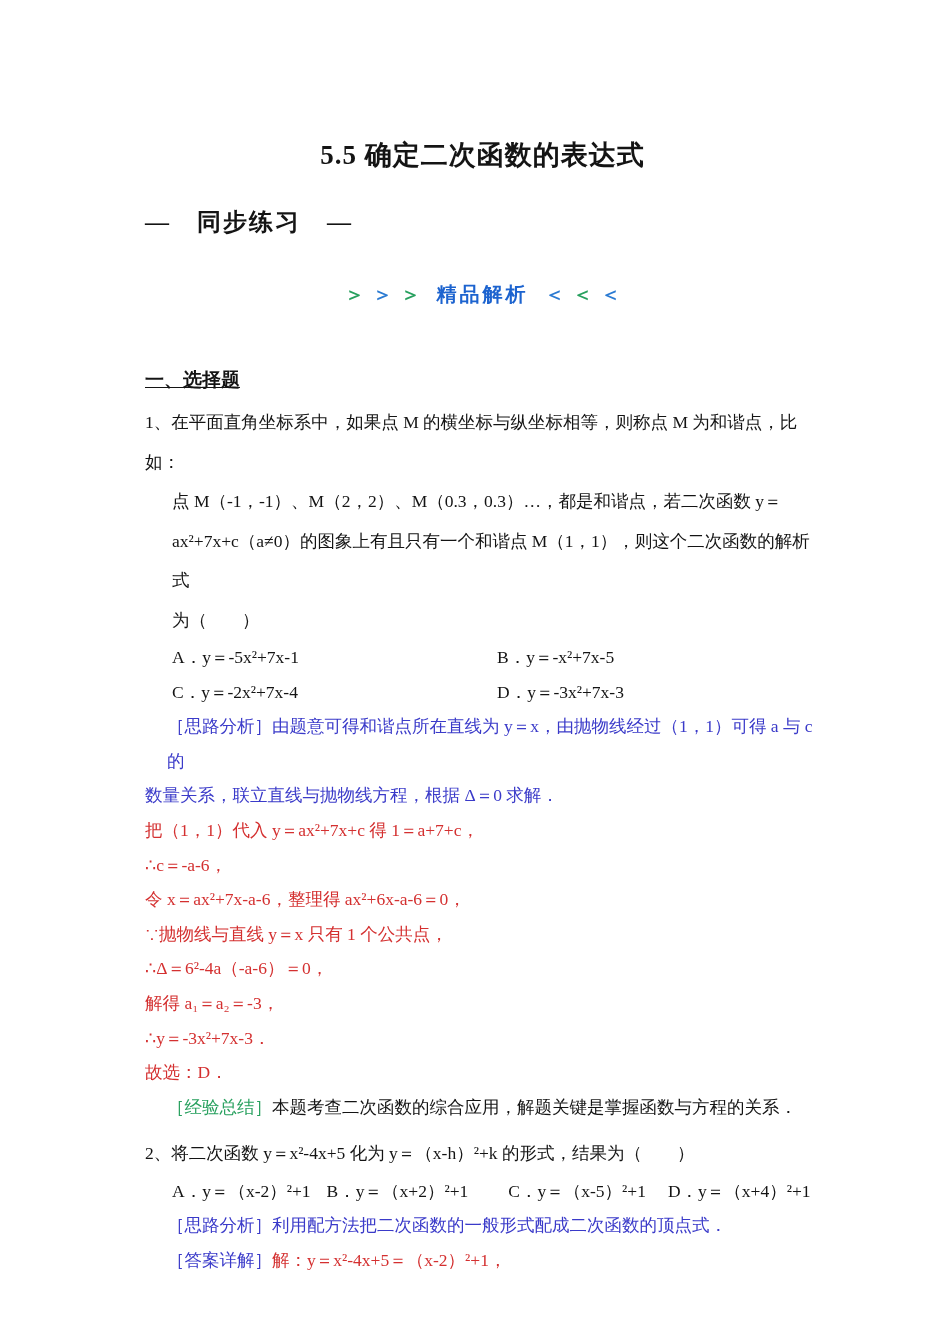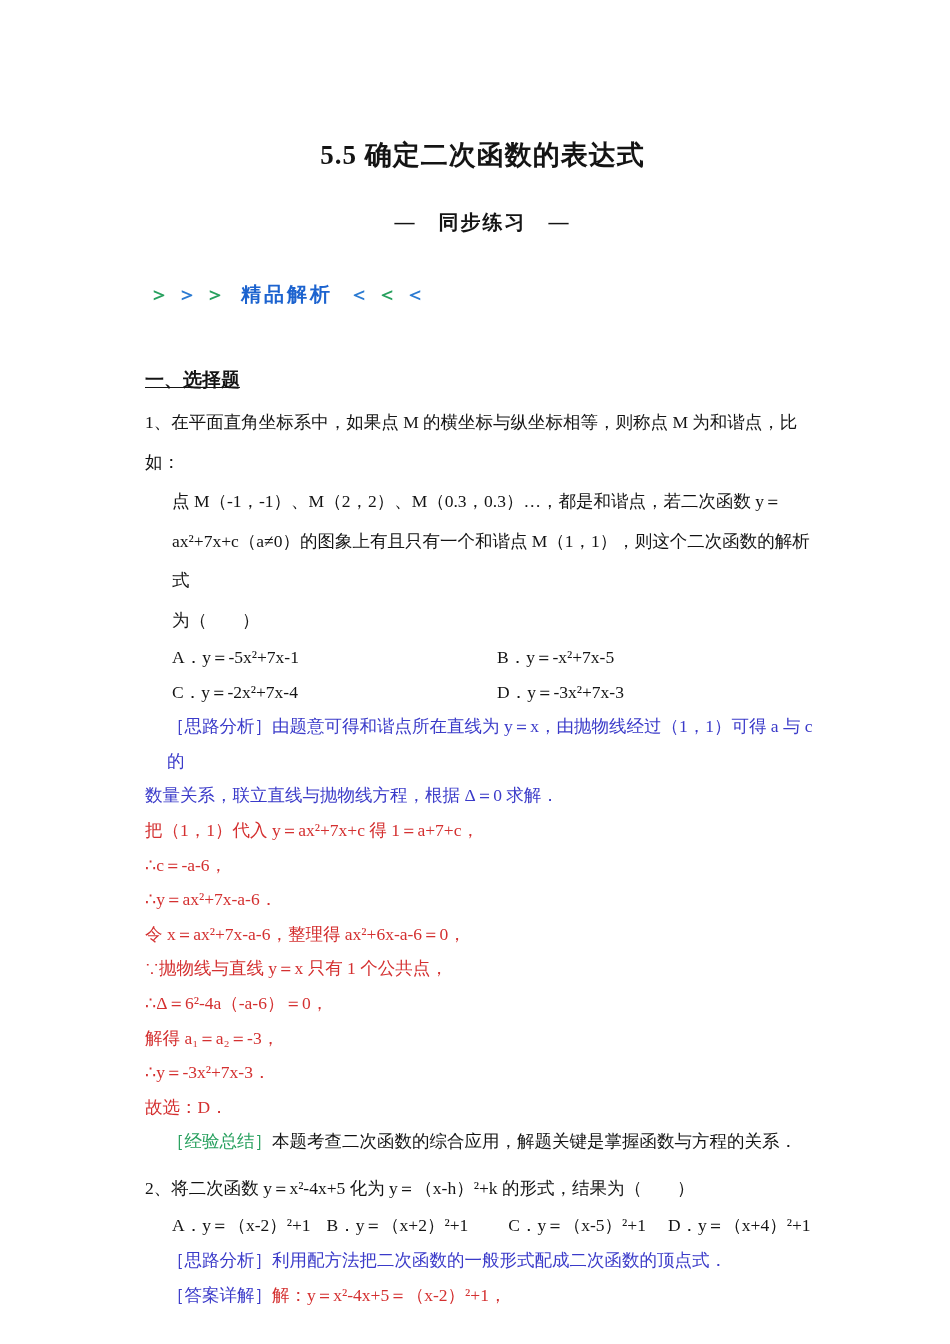--- a/index.html
+++ b/index.html
@@ -13,28 +13,28 @@
     padding: 138px 130px 80px 145px;
   }
   .title {
     text-align: center;
     font-size: 27px;
     font-weight: bold;
     line-height: 34px;
     letter-spacing: 1px;
   }
   .subtitle {
-    text-align: center;
-    font-size: 20px;
+    font-size: 24px;
     font-weight: bold;
     line-height: 28px;
     margin-top: 36px;
     letter-spacing: 2px;
   }
   .brand-line {
+    text-align: center;
     font-size: 20px;
     font-weight: bold;
     line-height: 28px;
     margin-top: 44px;
   }
   .ar { margin: 0 4px; }
   .ar.g { color: var(--green, #27a05e); }
   .ar.b { color: var(--arrowblue, #2a7ad2); }
   .brand { color: var(--brand, #1c63cf); margin: 0 12px; letter-spacing: 3px; }
   .section {
@@ -84,21 +84,20 @@
     </div>
     <div class="ln opts ind">
       <span class="optA">C．y＝-2x²+7x-4</span><span>D．y＝-3x²+7x-3</span>
     </div>
 
     <p class="ln lab"><span class="blue">［思路分析］</span><span class="blue">由题意可得和谐点所在直线为 y＝x，由抛物线经过（1，1）可得 a 与 c 的</span></p>
     <p class="ln blue">数量关系，联立直线与抛物线方程，根据 Δ＝0 求解．</p>
 
     <p class="ln red">把（1，1）代入 y＝ax²+7x+c 得 1＝a+7+c，</p>
     <p class="ln red">∴c＝-a-6，</p>
-    <p class="ln red">∴y＝ax²+7x-a-6．</p>
     <p class="ln red">令 x＝ax²+7x-a-6，整理得 ax²+6x-a-6＝0，</p>
     <p class="ln red">∵抛物线与直线 y＝x 只有 1 个公共点，</p>
     <p class="ln red">∴Δ＝6²-4a（-a-6）＝0，</p>
     <p class="ln red">解得 a₁＝a₂＝-3，</p>
     <p class="ln red">∴y＝-3x²+7x-3．</p>
     <p class="ln red">故选：D．</p>
 
     <p class="ln lab summary-line"><span class="green">［经验总结］</span><span>本题考查二次函数的综合应用，解题关键是掌握函数与方程的关系．</span></p>
   </div>
 

